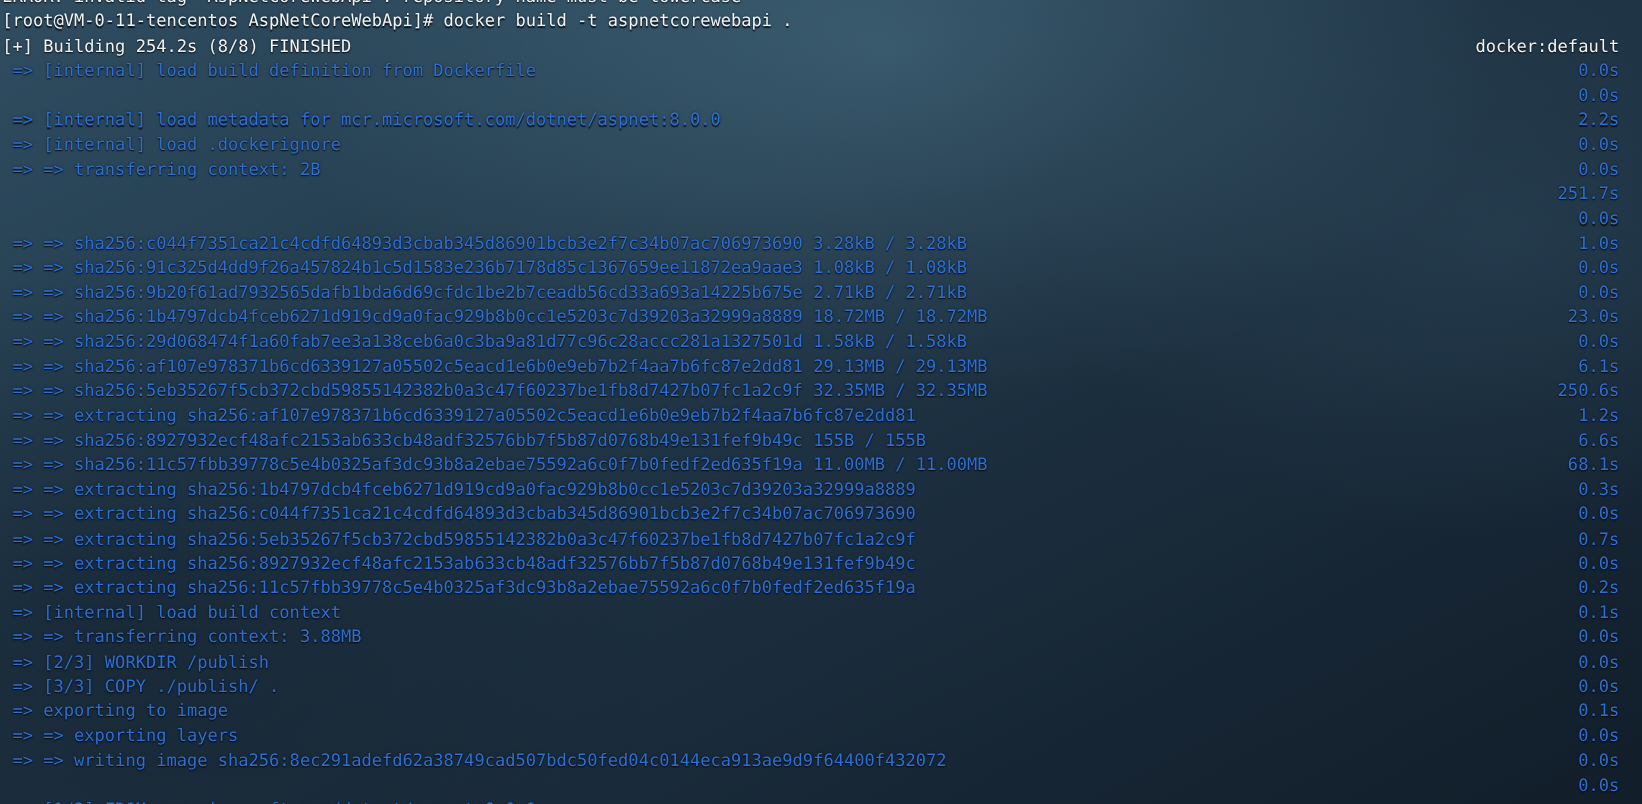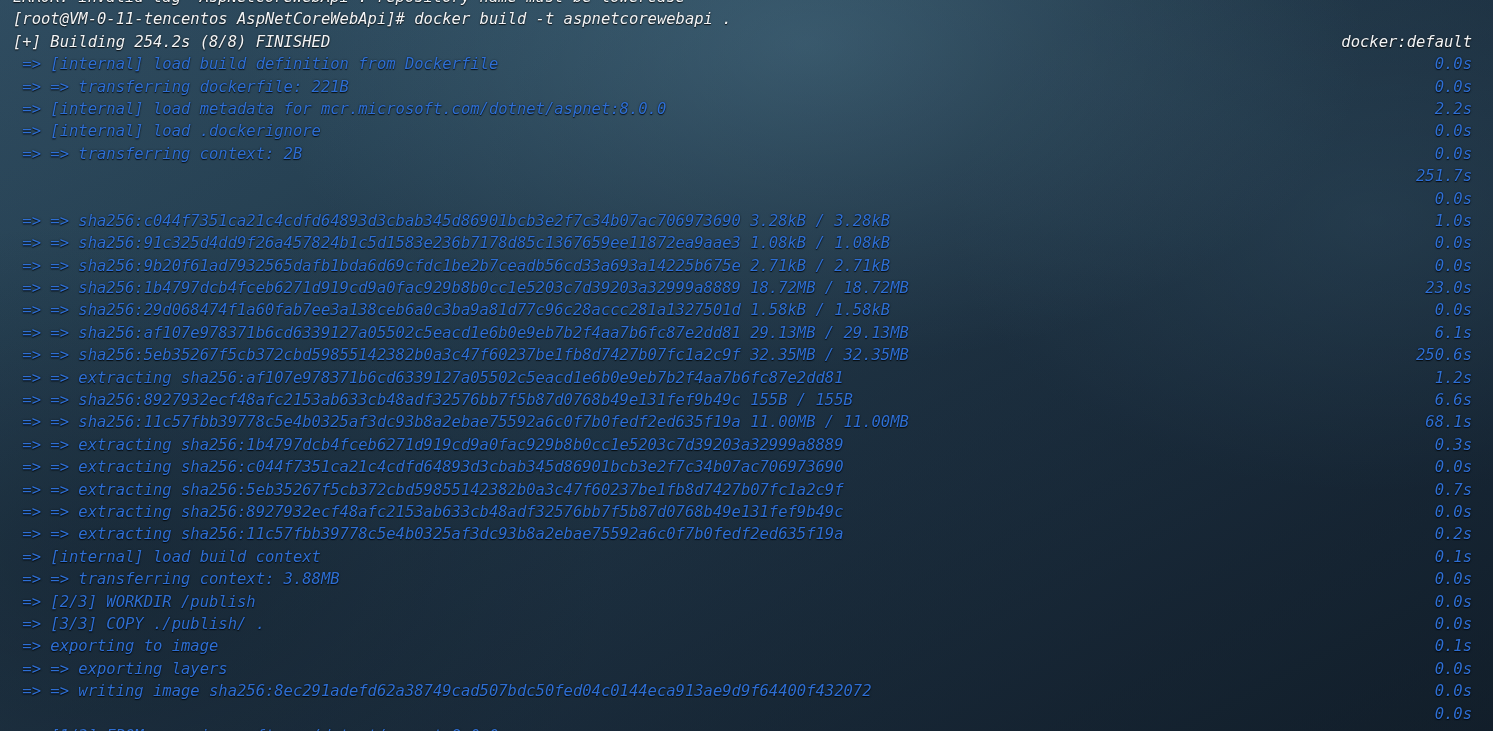--- a/index.html
+++ b/index.html
@@ -36,25 +36,24 @@
     background: linear-gradient(155deg, rgba(16,28,40,0.10) 0%, rgba(14,24,35,0.34) 55%, rgba(12,21,31,0.52) 100%);
   }
   #screen {
     position: absolute;
     inset: 0;
     padding: 0;
   }
   .line {
     height: 22.4px;
     white-space: pre;
-    padding-left: 13px;
+    padding-left: 2px;
     color: #2e6fd4;
     text-shadow: 0 1px 1px rgba(0,0,0,0.75), 0 0 2px rgba(0,0,0,0.5);
     position: relative;
-    font-style: italic;
   }
   .line.white { color: #f2f4f6; }
   .line .dur {
     position: absolute;
     right: 21px;
     top: 0;
   }
   .line.white .dur { color: #f2f4f6; }
   
   #screen { transform: translateY(-14px); }
@@ -63,21 +62,21 @@
 <body>
 
 <div id="terminal">
   <div id="wallpaper"></div>
   <div id="shade"></div>
   <div id="screen">
       <div class="line white"><span>ERROR: invalid tag "AspNetCoreWebApi": repository name must be lowercase</span></div>
       <div class="line white"><span>[root@VM-0-11-tencentos AspNetCoreWebApi]# docker build -t aspnetcorewebapi .</span></div>
       <div class="line white"><span>[+] Building 254.2s (8/8) FINISHED</span><span class="dur">docker:default</span></div>
       <div class="line"><span> =&gt; [internal] load build definition from Dockerfile</span><span class="dur">0.0s</span></div>
-      <div class="line"><span> =&gt; =&gt; transferring dockerfile: 221B</span><span class="dur">0.0s</span></div>
+      <div class="line"><span class="dur">0.0s</span></div>
       <div class="line"><span> =&gt; [internal] load metadata for mcr.microsoft.com/dotnet/aspnet:8.0.0</span><span class="dur">2.2s</span></div>
       <div class="line"><span> =&gt; [internal] load .dockerignore</span><span class="dur">0.0s</span></div>
       <div class="line"><span> =&gt; =&gt; transferring context: 2B</span><span class="dur">0.0s</span></div>
       <div class="line"><span class="dur">251.7s</span></div>
       <div class="line"><span class="dur">0.0s</span></div>
       <div class="line"><span> =&gt; =&gt; sha256:c044f7351ca21c4cdfd64893d3cbab345d86901bcb3e2f7c34b07ac706973690 3.28kB / 3.28kB</span><span class="dur">1.0s</span></div>
       <div class="line"><span> =&gt; =&gt; sha256:91c325d4dd9f26a457824b1c5d1583e236b7178d85c1367659ee11872ea9aae3 1.08kB / 1.08kB</span><span class="dur">0.0s</span></div>
       <div class="line"><span> =&gt; =&gt; sha256:9b20f61ad7932565dafb1bda6d69cfdc1be2b7ceadb56cd33a693a14225b675e 2.71kB / 2.71kB</span><span class="dur">0.0s</span></div>
       <div class="line"><span> =&gt; =&gt; sha256:1b4797dcb4fceb6271d919cd9a0fac929b8b0cc1e5203c7d39203a32999a8889 18.72MB / 18.72MB</span><span class="dur">23.0s</span></div>
       <div class="line"><span> =&gt; =&gt; sha256:29d068474f1a60fab7ee3a138ceb6a0c3ba9a81d77c96c28accc281a1327501d 1.58kB / 1.58kB</span><span class="dur">0.0s</span></div>

